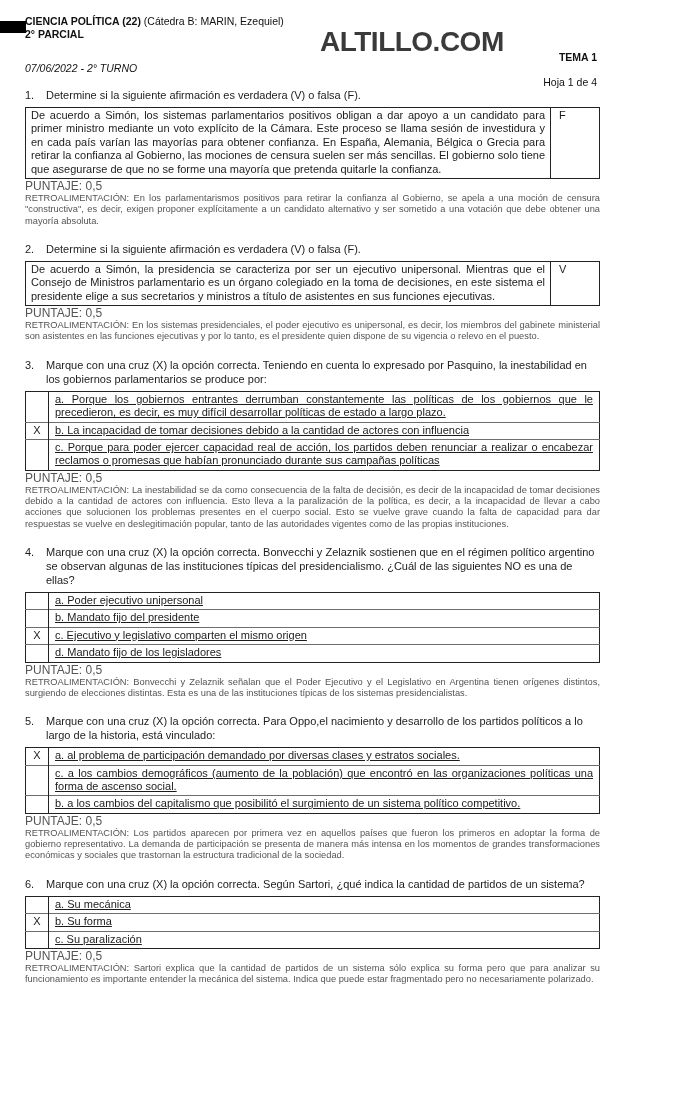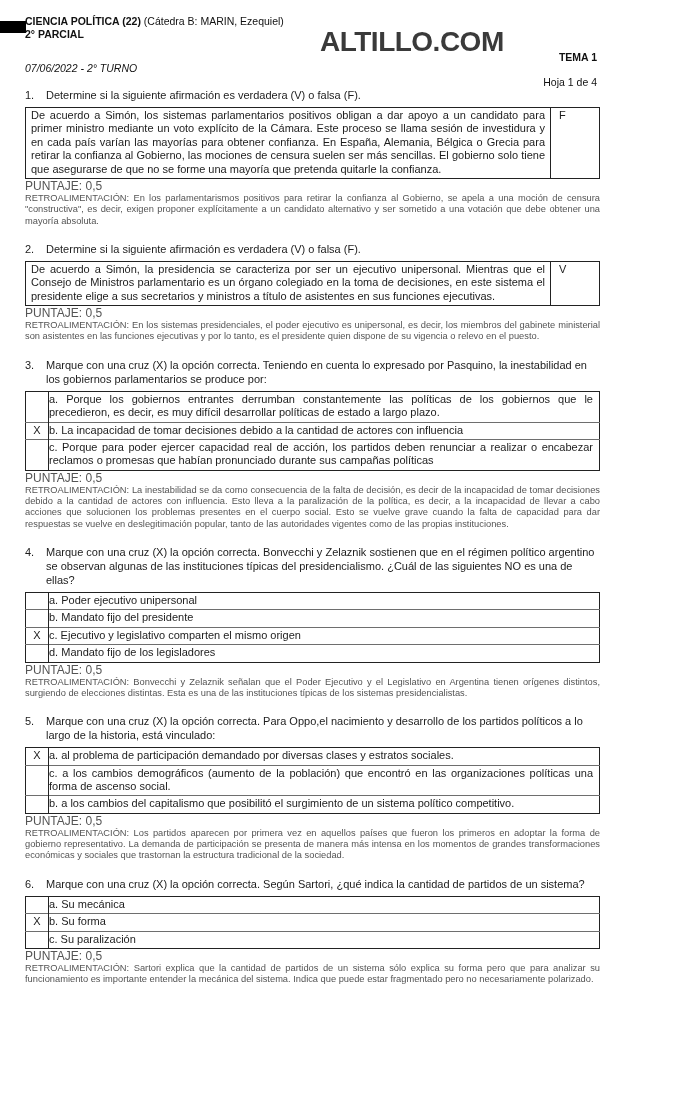--- a/index.html
+++ b/index.html
@@ -34,21 +34,21 @@
   .q-head { display: flex; font-size: 11px; line-height: 14px; color: #1c1c1c; }
   .q-num { width: 21px; flex: 0 0 21px; }
   .q-text { flex: 1; }
 
   table { border-collapse: collapse; width: 100%; margin-top: 5px; table-layout: fixed; }
   .vf-table, .mc-table { border: 1.4px solid #222; }
   .vf-table td, .mc-table td { font-size: 11px; line-height: 13.4px; color: #1c1c1c; vertical-align: top; }
   td.statement { border-right: 1px solid #222; padding: 1px 5px 2px 5px; text-align: justify; }
   td.answer { width: 40px; padding: 1px 0 1px 8px; }
   td.mark { width: 22px; border-right: 1px solid #222; text-align: center; padding: 1px 0; }
-  td.option { padding: 1px 6px 2px 0; text-align: justify; }
+  td.option { padding: 1px 6px 2px 6px; text-align: justify; text-decoration: underline; }
   .mc-table tr + tr td { border-top: 1px solid #6e6e6e; }
 
   .puntaje { font-size: 12px; color: #545454; margin-top: 2px; line-height: 11px; }
   .retro   { font-size: 9.3px; color: #545454; margin-top: 1px; line-height: 11.3px; text-align: justify; }
 </style>
 </head>
 <body>
 
 <div class="page">
 

